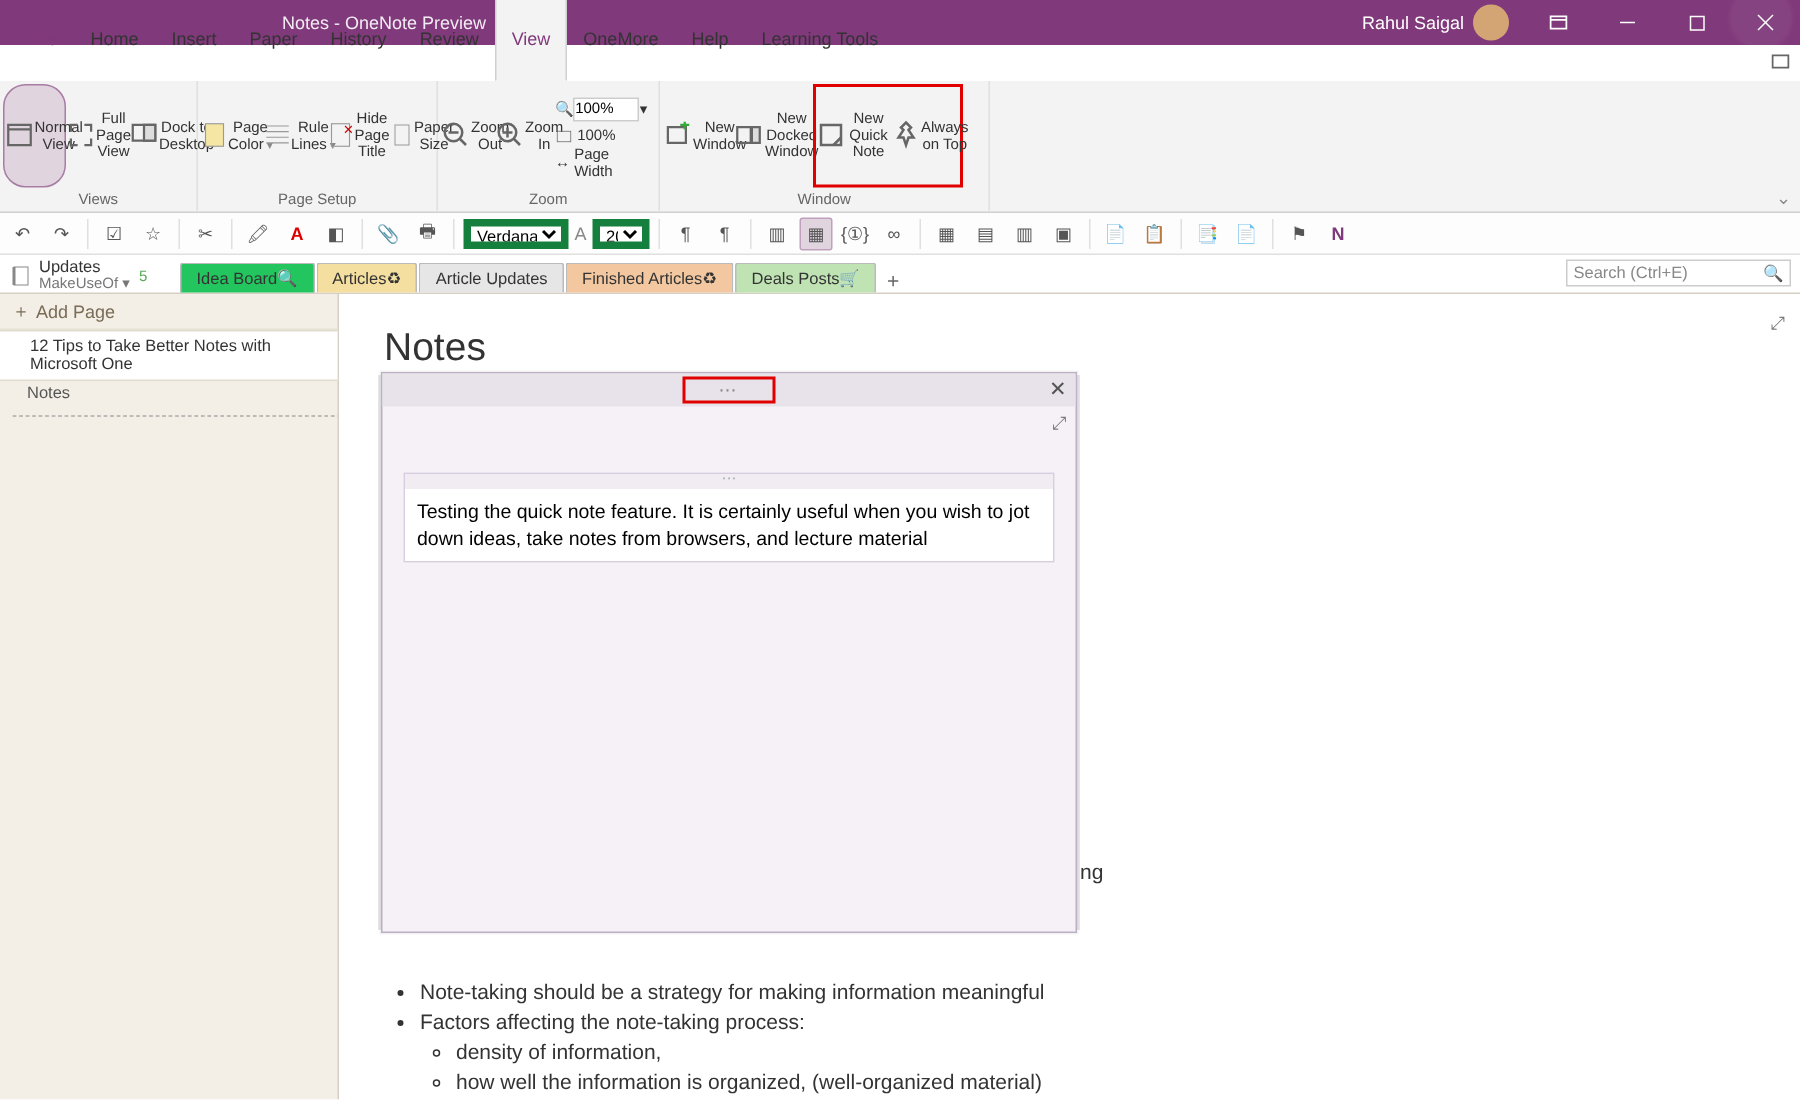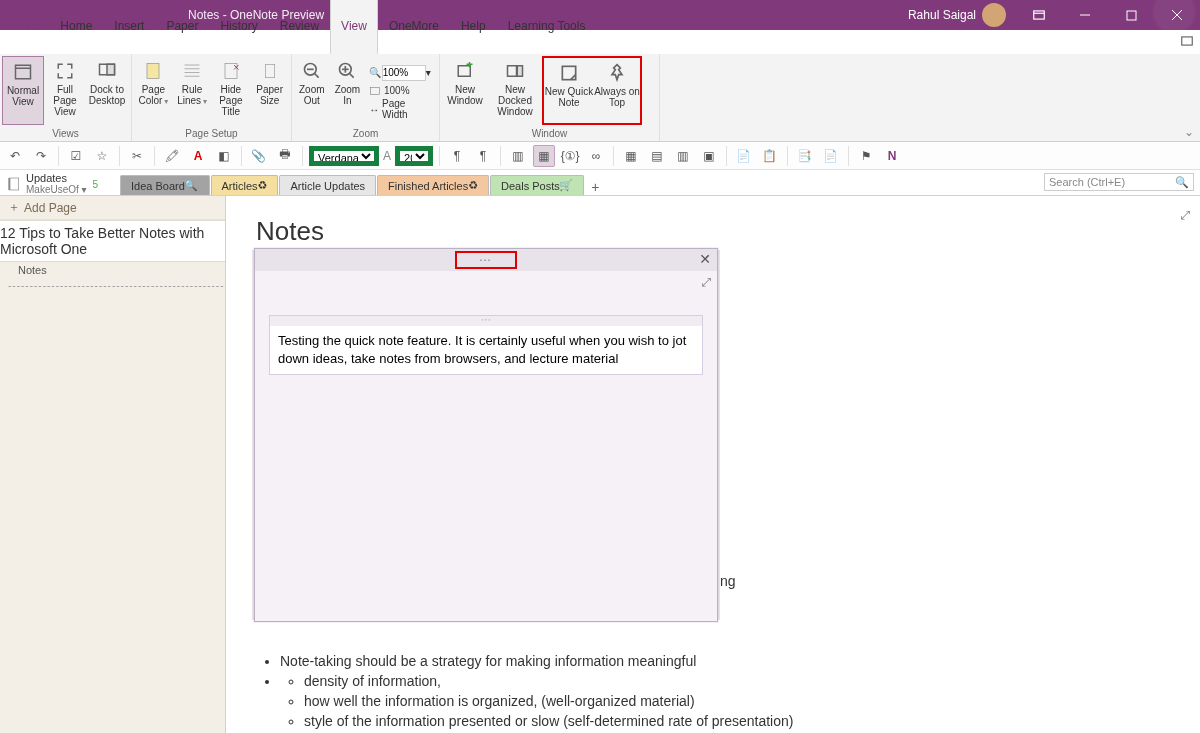--- a/index.html
+++ b/index.html
@@ -23,54 +23,54 @@
 .menu-tab { padding: 20px 10px; font-size:12px; color:#333; border:1px solid transparent;margin-top:32px; }
 .menu-tab.file { color:#80397b; }
 .menu-tab.active { border:1px solid #d0d0d0; border-bottom:1px solid #f3f3f3; background:#f3f3f3; color:#80397b; }
 .menu-row .collapse { position:absolute; right:6px; top:4px; }
 
 
 .ribbon { height: 88px; background:#f3f3f3; border-bottom:1px solid #d0d0d0; display:flex; }
 .ribbon-group { border-right:1px solid #e0e0e0; display:flex; flex-direction:column; }
 .ribbon-btns { display:flex; flex:1; padding:2px; }
 .ribbon-group-label { height:14px; line-height:13px; text-align:center; font-size:10px; color:#666; }
-.big-btn { width:42px; display:flex; flex-direction:column; align-items:center; justify-content:flex-start; padding:4px 0; font-size:10px; text-align:center; line-height:11px; }
+.big-btn { width:42px; display:flex; align-items:center; justify-content:flex-start; padding:4px 0; font-size:10px; text-align:center; line-height:11px;border-radius:15px; }
 .big-btn.selected { background:#e0d5df; border:1px solid #a87ca5; }
 .big-btn .ico { width:22px; height:22px; margin-bottom:2px; display:flex; align-items:center; justify-content:center; }
 .big-btn .lbl { display:block; }
 .zoom-mid { display:flex; flex-direction:column; justify-content:center; padding:2px 4px; font-size:10px; }
 .zoom-mid > div { display:flex; align-items:center; height:18px; }
 .zoom-mid input { width:44px; height:16px; font-size:10px; border:1px solid #ccc; }
 .red-box { border:2px solid #e00000; }
 
 
 .qat { height:28px; background:#fdfdfd; border-bottom:1px solid #e0e0e0; display:flex; align-items:center; padding:0 4px; gap:4px; }
 .qat .sep { width:1px; height:20px; background:#e0e0e0; margin:0 2px; }
 .qat-btn { width:22px; height:22px; display:flex; align-items:center; justify-content:center; color:#555; border-radius:2px; }
 .qat-btn.on { background:#e0d5df; border:1px solid #c0a0bd; }
 .qat select, .qat input { height:20px; font-size:11px; border:5px solid #15803d; background:#fff; }
 
 
 .section-row { height:26px; background:#fff; border-bottom:1px solid #d6cfc3; display:flex; align-items:flex-end; position:relative; }
 .notebook-sel { display:flex; align-items:center; padding:0 6px; font-size:11px; min-width:120px; }
 .notebook-sel .sub { color:#777; font-size:10px; }
 .sec-tab { height:20px; padding:0 10px; margin-right:1px; font-size:11px; display:flex; align-items:center; border:1px solid #bbb; border-bottom:none; border-radius:2px 2px 0 0; }
-.sec-tab.ideaboard { background:#a3a3a3; }
+.sec-tab.ideaboard { background:#22c55e; }
 .sec-tab.articles { background:#f4dfa1; }
 .sec-tab.updates { background:#e6e6e6; }
 .sec-tab.finished { background:#f3c7a0; }
 .sec-tab.deals { background:#bfe3b3; }
 .add-sec { width:20px; text-align:center; font-size:14px; color:#666; }
 .page-search { position:absolute; right:6px; top:3px; width:150px; height:18px; border:1px solid #ccc; display:flex; align-items:center; justify-content:space-between; padding:0 4px; font-size:11px; color:#888; }
 
 
 .main { display:flex; height:calc(733px - 30px - 24px - 88px - 28px - 26px); position:relative; }
 .page-list { width:226px; background:#f3efe6; border-right:1px solid #d6cfc3; }
 .add-page { height:24px; padding:0 8px; display:flex; align-items:center; color:#7a6c56; font-size:12px; border-bottom:1px solid #e8e2d4; }
-.page-item { padding:4px 0; font-size:14px; background:#fff; border-top:1px solid #e0dccf; border-bottom:1px solid #e0dccf; }
+.page-item { padding:4px 20px; font-size:11px; background:#fff; border-top:1px solid #e0dccf; border-bottom:1px solid #e0dccf; }
 .page-item.sel { background:#fff; }
 .subpage { padding:2px 18px; font-size:11px; color:#555; }
 .dashes { padding:2px 8px; letter-spacing:1px; color:#999; font-size:10px; overflow:hidden; white-space:nowrap; }
 
 .content { flex:1; padding:20px 30px; overflow:hidden; position:relative; background:#fff; }
 .note-title { font-size:26px; color:#333; font-weight:300; }
 .note-meta { font-size:11px; color:#999; margin-top:2px; display:flex; gap:40px; }
 .note-body { margin-top:30px; color:#333; font-size:14px; line-height:20px; }
 .note-body ol { padding-left:24px; }
 .note-body ul { padding-left:24px; list-style:disc; }
@@ -405,21 +405,21 @@
           <li></li>
       </ol>
       <br>
       <ol>
         <li></li>
         <li><span class="frag-ng">ng</span></li>
       </ol>
       <br><br><br>
       <ul>
         <li>Note-taking should be a strategy for making information meaningful</li>
-        <li>
+        <li><span>Factors affecting the note-taking process:</span>
           <ul>
             <li>density of information,</li>
             <li>how well the information is organized, (well-organized material)</li>
             <li>style of the information presented or slow (self-determined rate of presentation)</li>
 
           </ul>
         </li>
       </ul>
     </div>
   </div>

